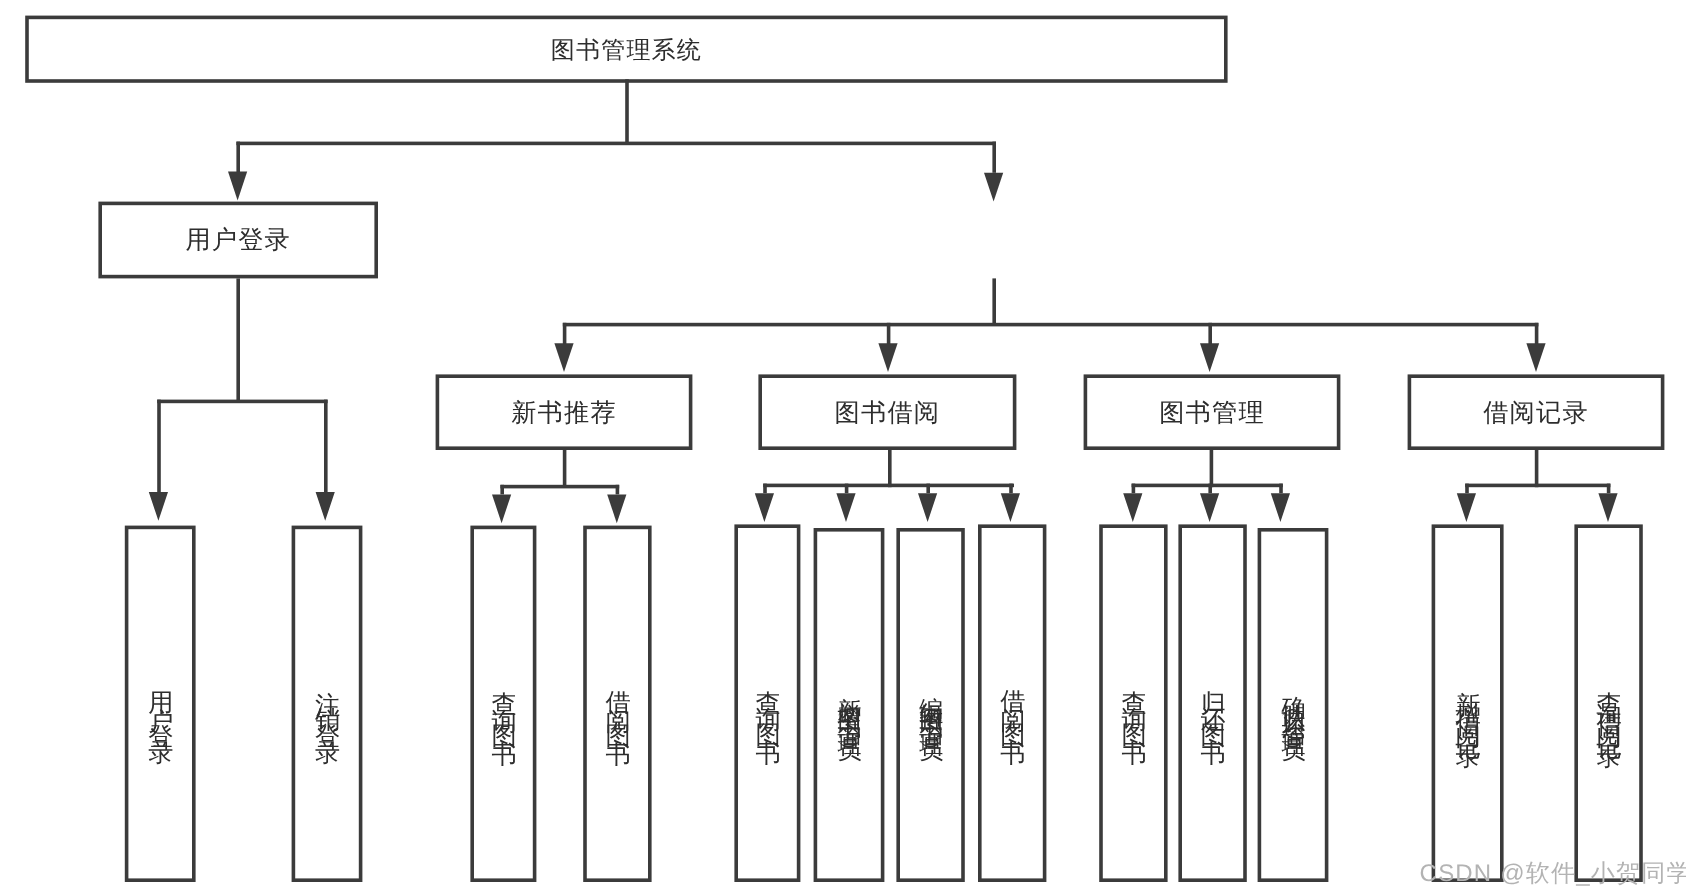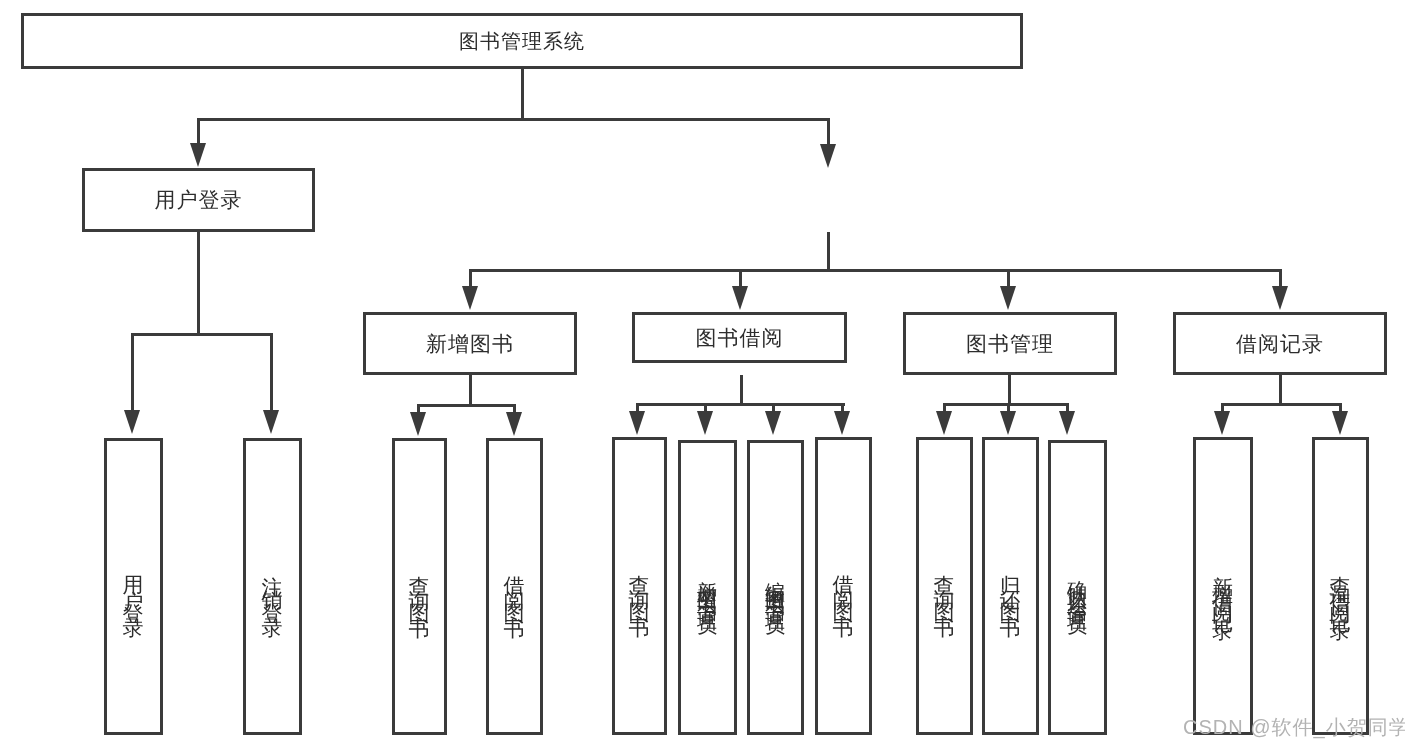--- a/index.html
+++ b/index.html
@@ -72,23 +72,23 @@
   <div class="vline" style="left:469px;top:269px;width:3px;height:18px;"></div>
   <div class="arrow" style="left:462px;top:286px;"></div>
   <div class="vline" style="left:739px;top:269px;width:3px;height:18px;"></div>
   <div class="arrow" style="left:732px;top:286px;"></div>
   <div class="vline" style="left:1007px;top:269px;width:3px;height:18px;"></div>
   <div class="arrow" style="left:1000px;top:286px;"></div>
   <div class="vline" style="left:1279px;top:269px;width:3px;height:18px;"></div>
   <div class="arrow" style="left:1272px;top:286px;"></div>
 
   <div class="box" style="left:363px;top:312px;width:214px;height:63px;">
-    <span>新增图书</span>
+    <span>新书推荐</span>
   </div>
-  <div class="box" style="left:632px;top:312px;width:215px;height:51px;font-family:Liberation Mono, monospace;">
+  <div class="box" style="left:632px;top:312px;width:215px;height:63px;font-family:Liberation Mono, monospace;">
     <span>图书借阅</span>
   </div>
   <div class="box" style="left:903px;top:312px;width:214px;height:63px;">
     <span>图书管理</span>
   </div>
   <div class="box" style="left:1173px;top:312px;width:214px;height:63px;">
     <span>借阅记录</span>
   </div>
 
   <div class="vline" style="left:469px;top:375px;width:3px;height:31px;"></div>

